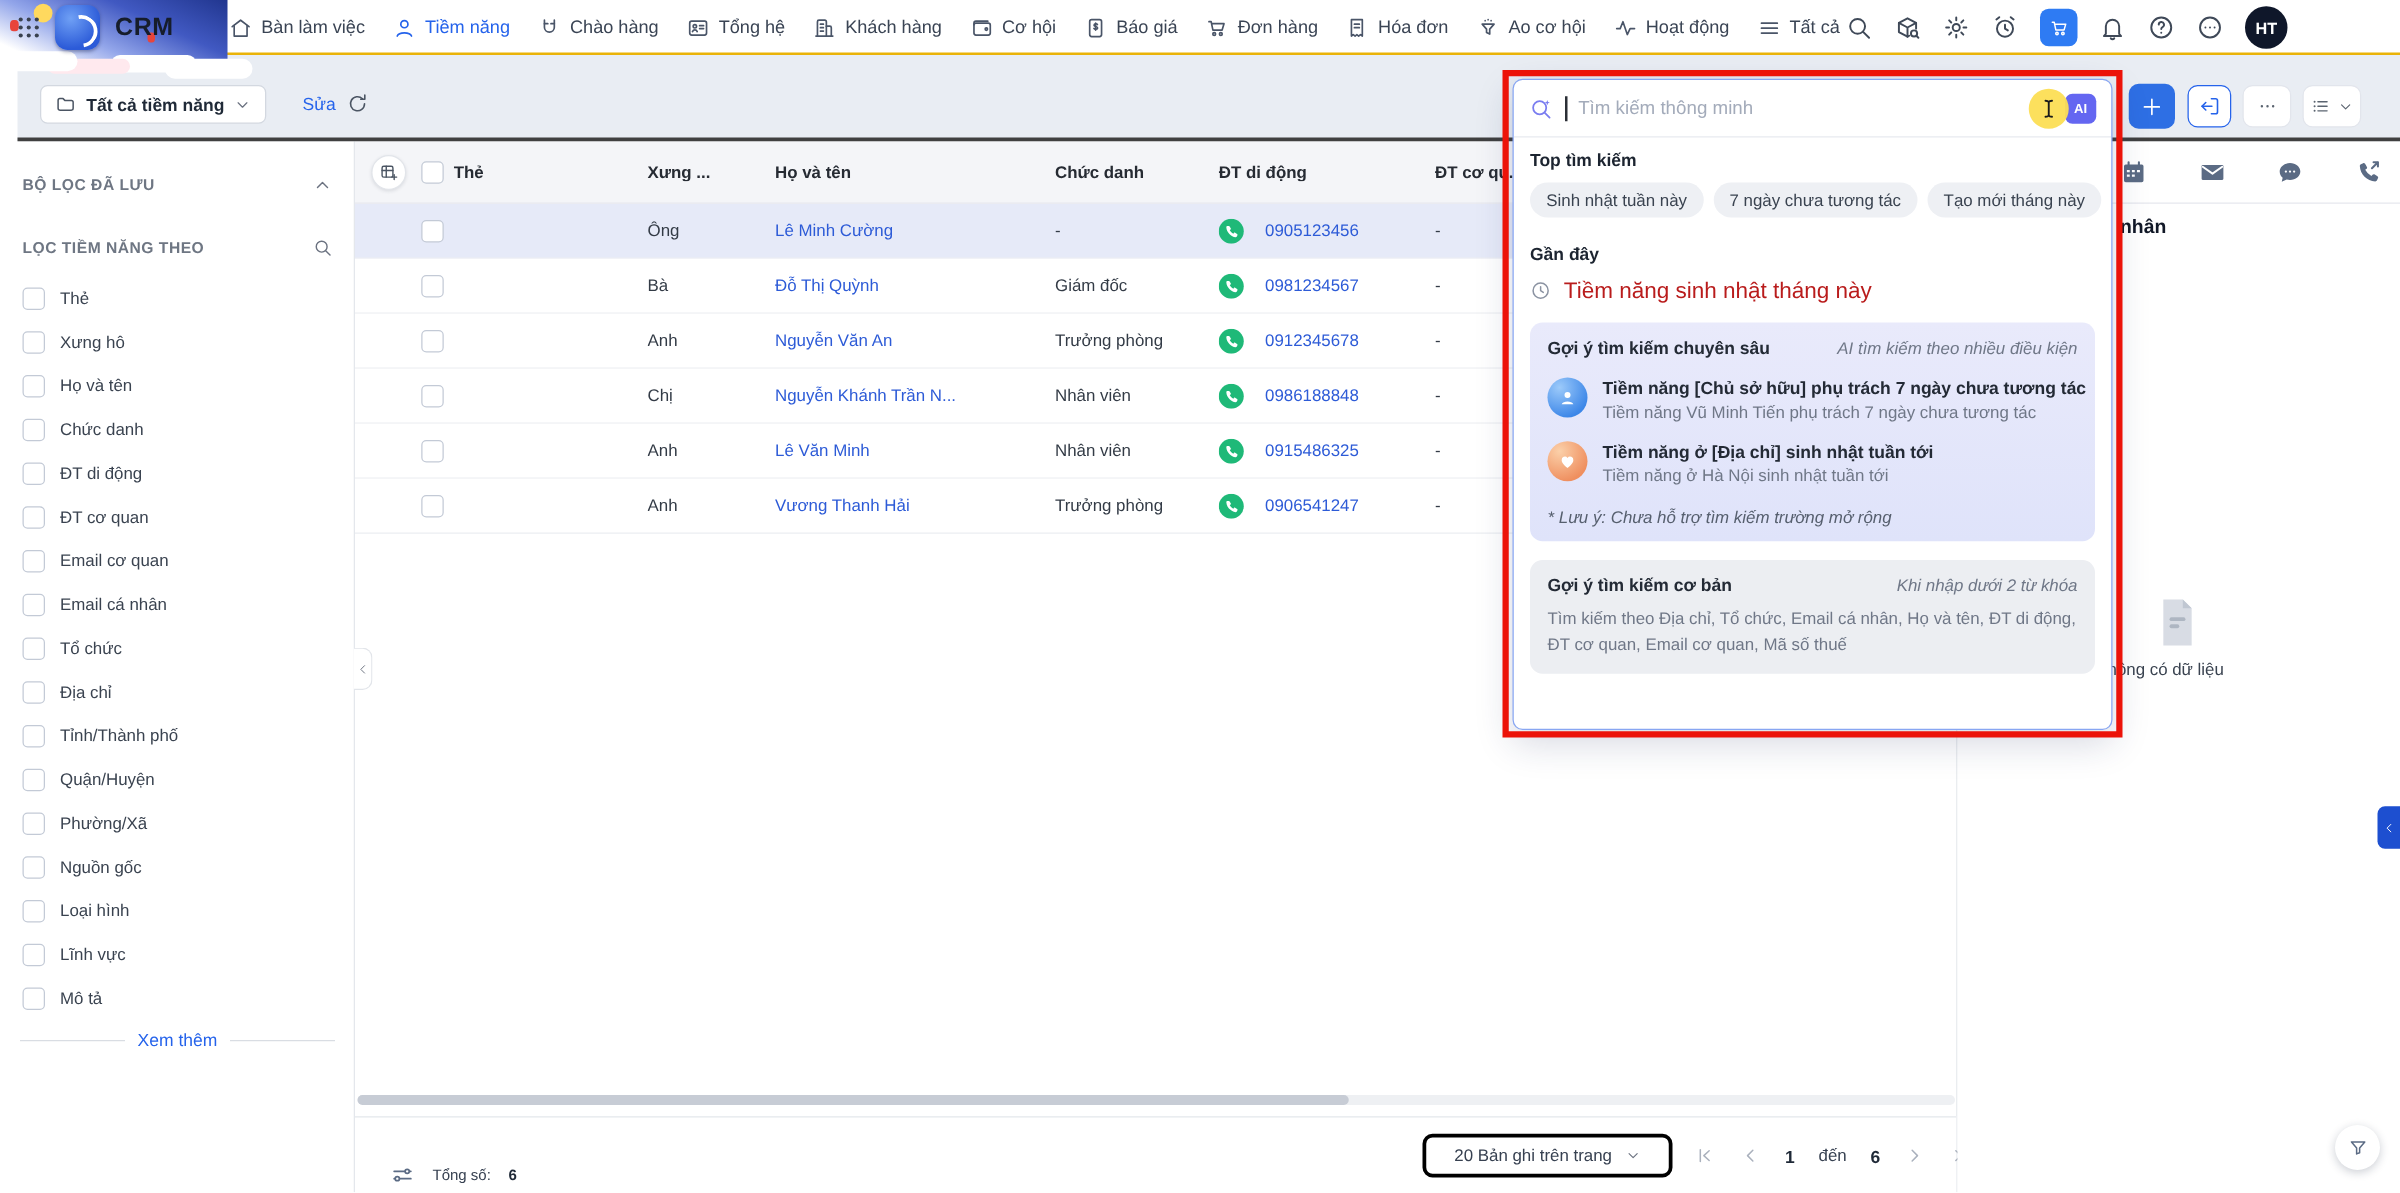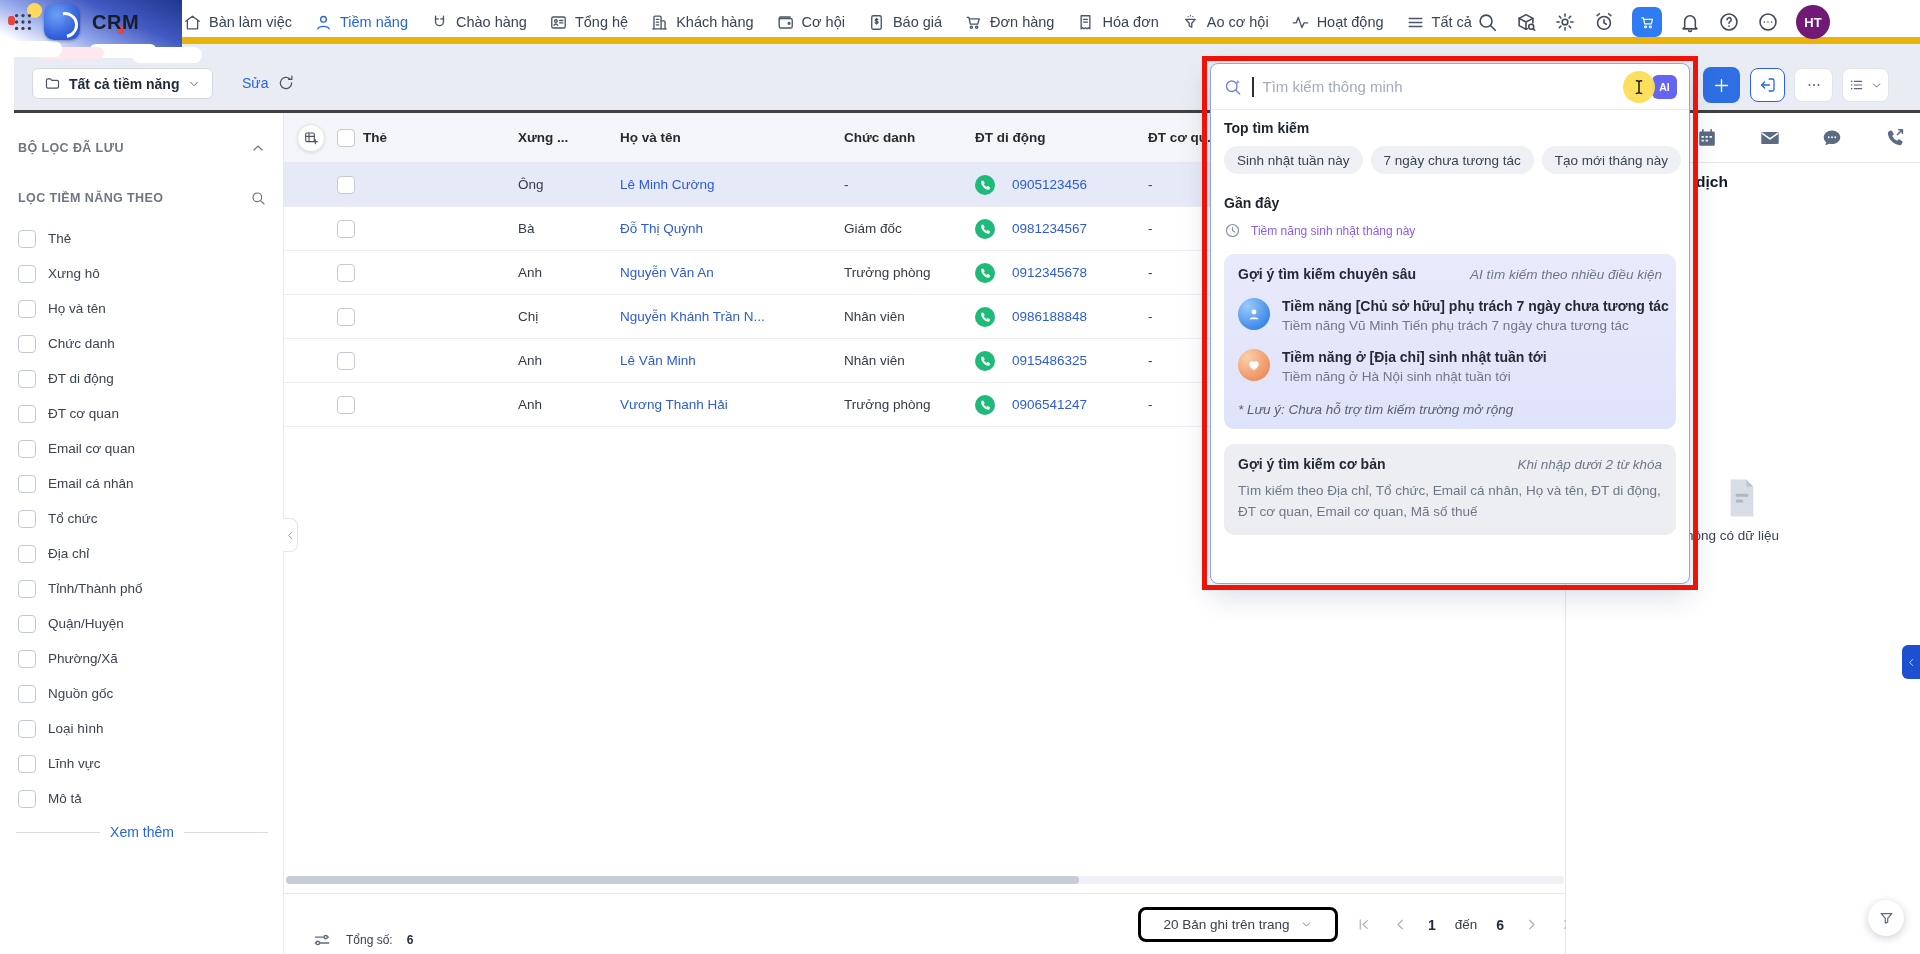--- a/index.html
+++ b/index.html
@@ -1,21 +1,21 @@
 <!DOCTYPE html>
 <html><head>
 <meta charset="utf-8">
 <style>
 *{box-sizing:border-box;margin:0;padding:0}
 body{font-family:"Liberation Sans","DejaVu Sans",sans-serif;background:#fff}
 #app{position:relative;width:1920px;height:954px;overflow:hidden;background:#fff}
 .ic{display:inline-flex;align-items:center;justify-content:center;flex:none}
 .ic svg{width:100%;height:100%;display:block}
 
-.topnav{position:absolute;left:0;top:0;width:100%;height:44px;background:#fff;border-bottom:7px solid #eab308;z-index:10}
+.topnav{position:absolute;left:0;top:0;width:100%;height:44px;background:#fff;border-bottom:2px solid #eab308;z-index:10}
 .deco{position:absolute;left:0;top:0;width:182px;height:54px;z-index:11;pointer-events:none;
   background:linear-gradient(205deg,#21368f 0%,#4159c2 32%,#93a6ea 60%,#ffffff 86%)}
 .deco .moon{position:absolute;left:27px;top:3px;width:15px;height:15px;border-radius:50%;background:#ffd95e}
 .deco .lan1{position:absolute;left:8px;top:16px;width:7px;height:9px;border-radius:40%;background:#e8453c}
 .deco .lan2{position:absolute;left:118px;top:26px;width:6px;height:8px;border-radius:40%;background:#e8453c}
 .deco .cloud{position:absolute;left:-8px;bottom:-3px;width:70px;height:16px;border-radius:10px;background:#fff;
   box-shadow:44px 4px 0 -2px #ffe9ee,96px 2px 0 -1px #fff,140px 6px 0 0 #fff}
 .gridbtn{position:absolute;left:12px;top:11px;width:22px;height:22px;z-index:12;color:#39414f}
 .logo{position:absolute;left:44px;top:4px;width:36px;height:36px;border-radius:10px;z-index:12;
   background:radial-gradient(circle at 35% 30%,#6fa0f5,#2c5bd8 70%);box-shadow:0 1px 3px rgba(20,30,80,.4)}
@@ -24,21 +24,21 @@
 .brand{position:absolute;left:92px;top:11px;z-index:12;font-size:20px;font-weight:800;letter-spacing:.5px;color:#161d2b}
 .nav-menu{position:absolute;left:143px;top:0;height:44px;display:flex;align-items:center;gap:22px;z-index:12;padding-left:40px}
 .nav-item{display:flex;align-items:center;gap:7px;font-size:14.5px;color:#3a4454;cursor:pointer;white-space:nowrap}
 .nav-item .nav-ic{width:19px;height:19px;color:#4a5568}
 .nav-item.active{color:#2563eb}
 .nav-item.active .nav-ic{color:#2563eb}
 .nav-right{position:absolute;right:90px;top:0;height:44px;display:flex;align-items:center;gap:17px;z-index:12}
 .nav-right .rt-ic{width:22px;height:22px;color:#3f4958;cursor:pointer}
 .rt-boxed{width:30px;height:30px;border-radius:7px;background:#2e7bf3;color:#fff;display:flex;align-items:center;justify-content:center;cursor:pointer}
 .rt-boxed .ic{width:17px;height:17px}
-.avatar{width:34px;height:34px;border-radius:50%;background:#701a75;color:#fff;font-size:13px;font-weight:bold;
+.avatar{width:34px;height:34px;border-radius:50%;background:#0f172a;color:#fff;font-size:13px;font-weight:bold;
   display:flex;align-items:center;justify-content:center;cursor:pointer}
 
 .subbar{position:absolute;left:14px;top:44px;width:100%;height:69px;background:#e9edf3;border-bottom:3px solid #404040;z-index:5}
 .view-btn{position:absolute;left:18px;top:24px;height:31px;display:inline-flex;align-items:center;gap:8px;padding:0 11px;
   background:#fff;border:1px solid #d3d8e0;border-radius:6px;cursor:pointer}
 .view-btn .ic{width:17px;height:17px;color:#4b5563}
 .view-btn .lbl{font-size:14px;font-weight:bold;color:#1f2937}
 .view-btn .chev{width:14px;height:14px;color:#6b7280}
 .edit-link{position:absolute;left:228px;top:31px;font-size:14px;color:#2563eb;cursor:pointer}
 .refresh{position:absolute;left:263px;top:30px;width:18px;height:18px;color:#4b5563;cursor:pointer}
@@ -122,21 +122,21 @@
 .ai-badge{margin-left:auto;width:25px;height:24px;border-radius:6px;background:#6466f1;color:#fff;font-size:10.5px;font-weight:bold;
   display:flex;align-items:center;justify-content:center;cursor:pointer}
 .pop-body{padding:10px 13px 0}
 .pop-h{font-size:14px;font-weight:bold;color:#1c2430}
 .chips{display:flex;gap:8px;margin-top:10px}
 .chip{height:28px;padding:0 13px;border-radius:14px;background:#eef0f4;font-size:13.5px;color:#3a4350;
   display:flex;align-items:center;cursor:pointer;white-space:nowrap}
 .recent-h{margin-top:21px}
 .recent-item{display:flex;align-items:center;gap:10px;margin-top:11px;cursor:pointer}
 .recent-item .ic{width:17px;height:17px;color:#8b93a2}
-.recent-item .txt{font-size:12px;color:#8b5cf6}
+.recent-item .txt{font-size:18px;color:#b91c1c}
 .panel{border-radius:10px;padding:12px 14px;margin-top:15px}
 .panel.adv{background:linear-gradient(180deg,#e9eafb,#dfe3fa)}
 .panel.basic{background:#eceef2}
 .panel-head{display:flex;align-items:center;justify-content:space-between}
 .panel-title{font-size:14px;font-weight:bold;color:#232a35}
 .panel-hint{font-size:13.5px;font-style:italic;color:#6f7787}
 .sug-item{display:flex;gap:12px;margin-top:16px;cursor:pointer}
 .sug-av{width:32px;height:32px;border-radius:50%;flex:none;display:flex;align-items:center;justify-content:center;color:#fff}
 .sug-av .ic{width:16px;height:16px}
 .g-blue{background:radial-gradient(circle at 30% 25%,#9ccafa,#3d87e8 75%)}
@@ -732,21 +732,21 @@
           </svg>
         </span>
         <span class="ic">
           <svg viewBox="0 0 24 24">
             <path fill="currentColor" d="M7.1 3.9c.6-.3 1.3-.1 1.7.5l1.6 2.7c.3.5.2 1.2-.3 1.6l-1.2 1a12.8 12.8 0 0 0 5.4 5.4l1-1.2c.4-.5 1.1-.6 1.6-.3l2.7 1.6c.6.4.8 1.1.5 1.7l-.9 1.9c-.3.6-.9 1-1.5 1C10.4 19.4 4.6 13.6 4.2 6.3c0-.7.4-1.3 1-1.5z"></path>
             <path d="M14.8 8.2 20 3M20 6.8V3h-3.8" stroke="currentColor" stroke-width="1.8" fill="none" stroke-linecap="round" stroke-linejoin="round"></path>
           </svg>
         </span>
       </div>
     <div class="rp-divider"></div>
-    <div class="rp-heading">dịch</div>
+    <div class="rp-heading">nhân</div>
     <span class="ic rp-empty-ic">
         <svg viewBox="0 0 24 28">
           <path fill="#d8dce4" d="M4 1h11l5 5v21H4z"></path>
           <path fill="#c0c7d2" d="M15 1l5 5h-5z"></path>
           <rect x="7.5" y="11" width="9" height="2.2" rx="1.1" fill="#aeb6c2"></rect>
           <rect x="7.5" y="15" width="5.5" height="2.2" rx="1.1" fill="#aeb6c2"></rect>
         </svg>
       </span>
     <div class="rp-empty-txt">hông có dữ liệu</div>
     <div class="edge-tab">

